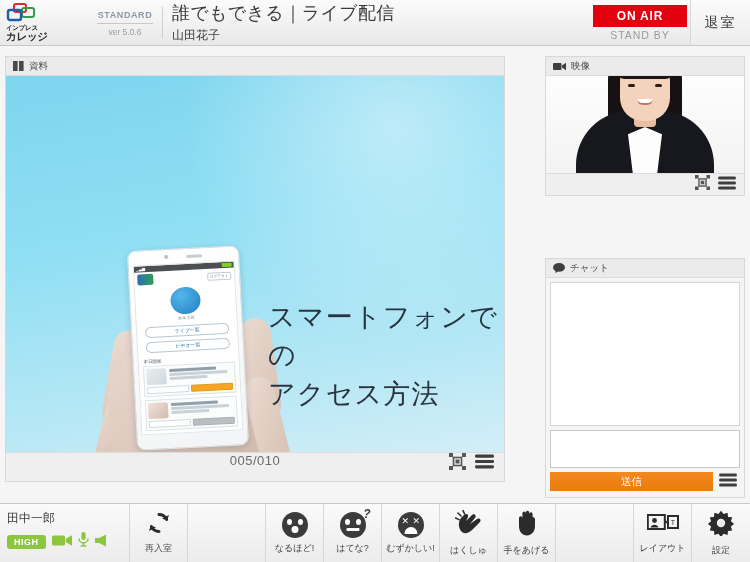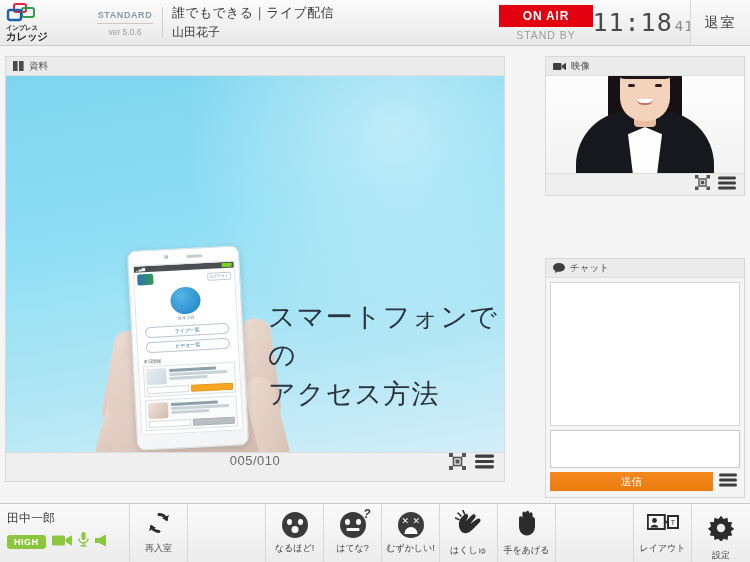--- a/index.html
+++ b/index.html
@@ -37,21 +37,21 @@
   .std { font-size: 9px; font-weight: bold; color: #8b98a6; letter-spacing: 0.6px; }
   .verline { width: 56px; height: 1px; background: #c8c8c8; }
   .ver { font-size: 8.5px; color: #9a9a9a; }
 
   .sep-v { width: 1px; background: #cfcfcf; margin: 7px 0; }
 
   .titleblock {
     flex: 1; display: flex; flex-direction: column; justify-content: center;
     padding-left: 9px; gap: 2px;
   }
-  .title-main { font-size: 13px; color: #3b3b3b; letter-spacing: 0.3px; }
+  .title-main { font-size: 18px; color: #3b3b3b; letter-spacing: 0.3px; }
   .title-sub { font-size: 12px; color: #3b3b3b; }
 
   .onair-wrap {
     width: 100px; display: flex; flex-direction: column; align-items: center;
     justify-content: center; gap: 2px; padding-top: 1px;
   }
   .onair {
     width: 94px; height: 22px; background: #e3000f; color: #fff;
     font-size: 12px; font-weight: bold; letter-spacing: 0.8px;
     display: flex; align-items: center; justify-content: center;
@@ -320,24 +320,20 @@
     <div class="titleblock">
       <span class="title-main">誰でもできる｜ライブ配信</span>
       <span class="title-sub">山田花子</span>
     </div>
 
     <div class="onair-wrap">
       <div class="onair">ON AIR</div>
       <span class="standby">STAND BY</span>
     </div>
 
-    <div class="timer">
-      <span class="hm">11:18</span>
-      <span class="sec">41</span>
-    </div>
 
     <div class="exitbtn">退室</div>
   </div>
 
   <div class="slide-panel">
     <div class="panel-head">
       <span class="ico">
         <svg width="11" height="10" viewBox="0 0 11 10">
           <rect x="0" y="0" width="4.6" height="10" fill="#4a4a4a"></rect>
           <rect x="6" y="0" width="4.6" height="10" fill="#4a4a4a"></rect>
@@ -606,21 +602,21 @@
           <circle cx="7.5" cy="8.5" r="2.4" fill="#2b2b2b"></circle>
           <path d="M3.5 15.5 C4.4 11.8 10.6 11.8 11.5 15.5 Z" fill="#2b2b2b"></path>
           <rect x="21" y="4" width="10" height="12" fill="none" stroke="#2b2b2b" stroke-width="2"></rect>
           <text x="26" y="12.5" font-size="7" fill="#2b2b2b" text-anchor="middle" font-family="Liberation Sans, sans-serif">T</text>
           <path d="M17.5 10 C19.5 7 19.5 13 21 10" fill="none" stroke="#2b2b2b" stroke-width="1.6"></path>
         </svg>
       </span>
       <span class="lbl">レイアウト</span>
     </div>
 
-    <div class="react-cell" style="border-right:none;justify-content:flex-end;">
+    <div class="react-cell" style="border-right:none;">
       <span>
         <svg width="26" height="26" viewBox="0 0 26 26">
           <path d="M13 0.8 l2.6 3.2 4-1.3 0.4 4.2 4.2 0.4 -1.3 4 3.2 2.6 -3.2 2.6 1.3 4 -4.2 0.4 -0.4 4.2 -4 -1.3 -2.6 3.2 -2.6 -3.2 -4 1.3 -0.4 -4.2 -4.2 -0.4 1.3 -4 -3.2 -2.6 3.2 -2.6 -1.3 -4 4.2 -0.4 0.4 -4.2 4 1.3 Z" fill="#2b2b2b"></path>
           <circle cx="13" cy="13" r="4.2" fill="#ededed"></circle>
         </svg>
       </span>
       <span class="lbl">設定</span>
     </div>
   </div>
 </div>

